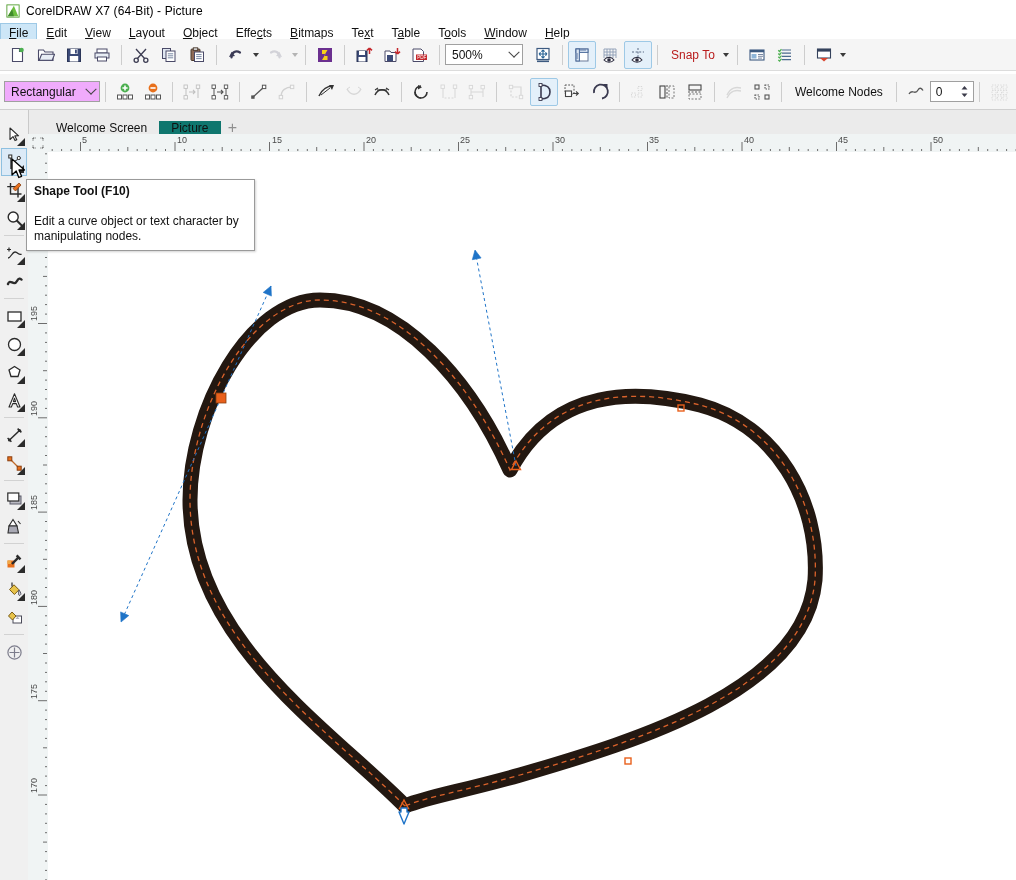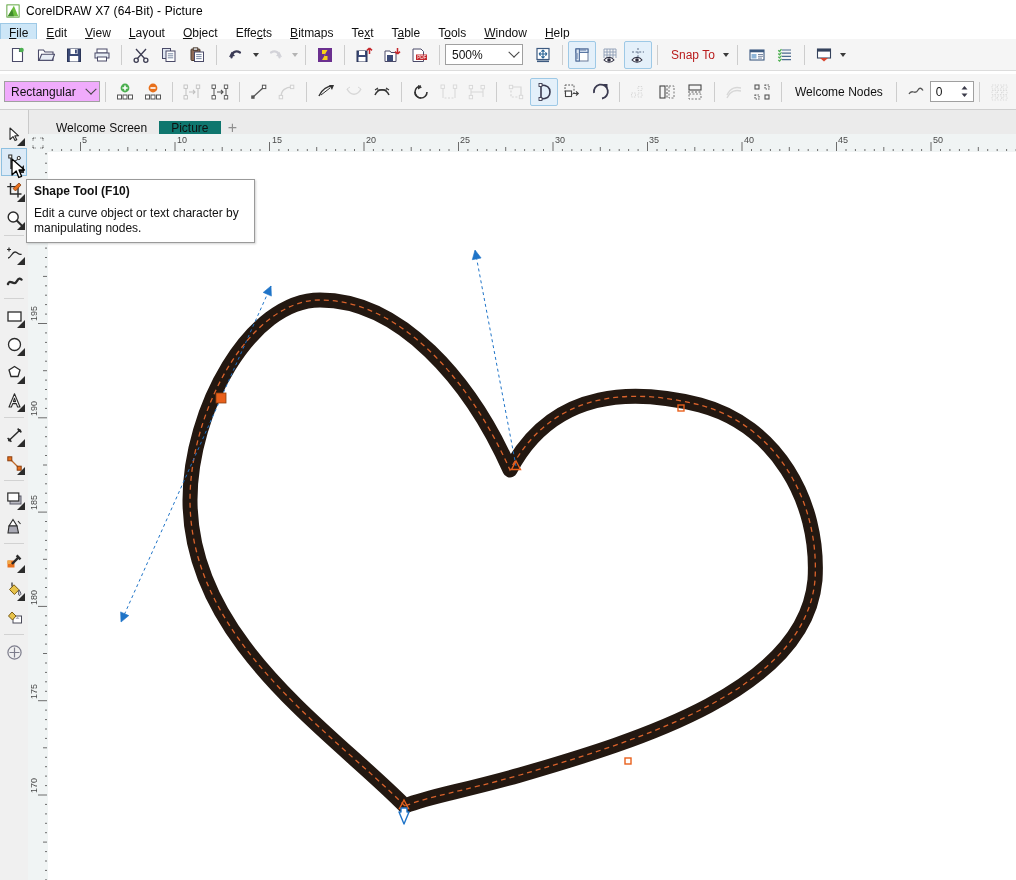--- a/index.html
+++ b/index.html
@@ -144,21 +144,21 @@
   .canvas svg{position:absolute;left:0;top:0;}
 
   
   .tooltip{
     position:absolute;left:26px;top:179px;width:214px;
     background:#ffffff;border:1px solid #9a9a9a;
     box-shadow:1px 1px 2px rgba(0,0,0,.18);
     padding:4px 6px 6px 7px;z-index:60;
   }
   .tt-title{font-size:12px;font-weight:bold;color:#111;line-height:15px;}
-  .tt-body{font-size:12px;color:#111;line-height:15px;margin-top:7px;}
+  .tt-body{font-size:12px;color:#111;line-height:15px;margin-top:15px;}
 
   
   .cursor-arrow{position:absolute;z-index:70;pointer-events:none;}
 </style>
 </head>
 <body>
 
 <div id="app">
 
   <div class="titlebar">

